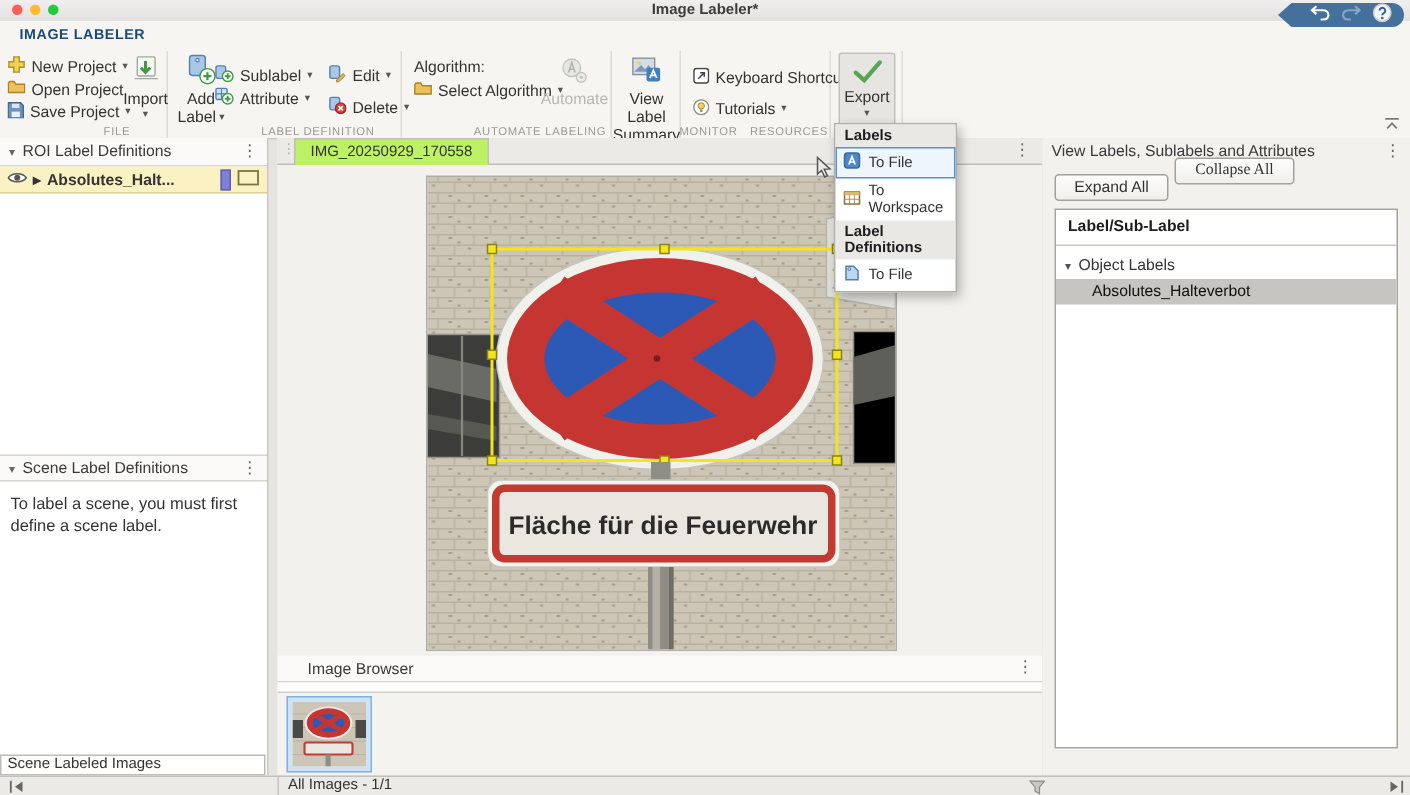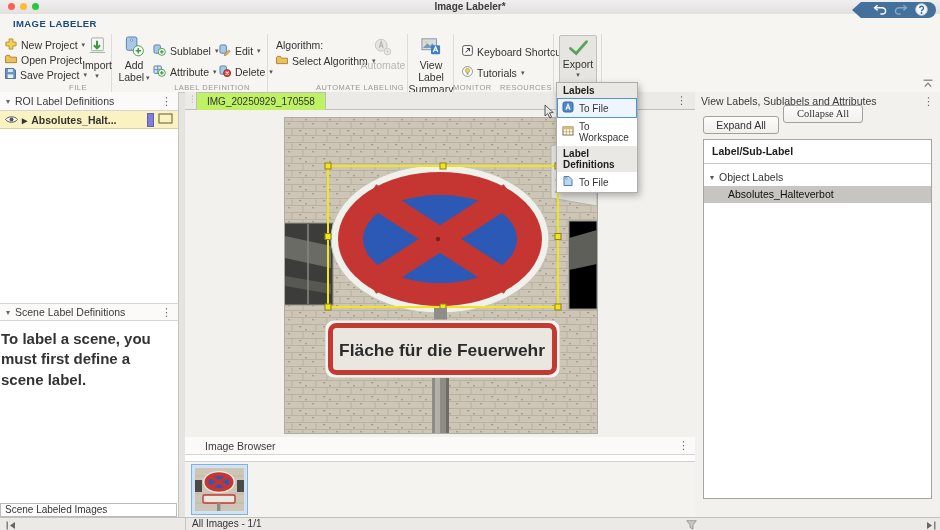--- a/index.html
+++ b/index.html
@@ -38,21 +38,21 @@
   .panel-header{display:flex;align-items:center;gap:5px;height:18px;padding:0 6px;
                 background:#fbfaf8;border-bottom:1px solid #d7d5d1;font-size:10.5px;color:#3a3a3a;}
   .panel-header .hdr-caret{font-size:8px;color:#666;}
   .panel-header .spacer{flex:1;}
   .kebab{font-size:11px;color:#666;line-height:1;cursor:default;}
   .left-panel{left:0;top:92px;width:178px;height:425px;background:#fff;border-right:1px solid #c6c4c0;}
   .roi-row{display:flex;align-items:center;gap:4px;height:17px;padding:0 5px;
            background:#faf2c2;border-bottom:1px solid #ddd096;font-weight:bold;font-size:10.5px;}
   .roi-row .name{flex:1;overflow:hidden;white-space:nowrap;}
   .swatch{width:5px;height:12px;background:#7e7fd8;border:1px solid #5f60b2;}
-  .scene-text{padding:8px 1px;font-size:15px;line-height:1.35;color:#333;font-weight:bold;}
+  .scene-text{padding:8px 7px;font-size:11px;line-height:1.35;color:#333;}
   .sli-bar{left:0;top:411px;width:177px;height:14px;background:#fff;border:1px solid #bdbbb7;
            box-sizing:border-box;line-height:12px;font-size:10px;padding-left:4px;color:#333;}
   
   .center{left:185px;top:92px;width:510px;height:425px;background:#f2f1ee;
           border-right:1px solid #c6c4c0;box-sizing:border-box;}
   .tabstrip{left:0;top:0;width:510px;height:18px;background:#eceae7;border-bottom:1px solid #c0beba;box-sizing:border-box;}
   .img-tab{position:absolute;left:11px;top:0;height:18px;background:#bef264;border:1px solid #c0beba;
            border-bottom:none;line-height:17px;padding:0 10px;font-size:10px;color:#333;box-sizing:border-box;}
   .canvas{left:0;top:18px;width:510px;height:327px;background:#f2f1ee;}
   .photo{left:100px;top:8px;width:312px;height:315px;outline:1px solid #aeaca8;}
@@ -165,21 +165,21 @@
               <circle cx="8.5" cy="4.3" r="1.2" fill="#fff" stroke="#5580ab" stroke-width=".8"></circle>
               <circle cx="15.5" cy="15.5" r="5.3" fill="#fff" stroke="#3f9b3f"></circle>
               <path d="M15.5 12.7v5.6 M12.7 15.5h5.6" stroke="#3f9b3f" stroke-width="1.6"></path>
             </svg></span>
         <span>Add</span>
         <span style="display:flex;gap:2px;align-items:center;">
             <span>Label</span>
             <span class="caret">▾</span>
           </span>
       </div>
-      <div class="abs" style="left:38px;top:9px;display:flex;flex-direction:column;gap:6px;">
+      <div class="abs" style="left:28px;top:9px;display:flex;flex-direction:column;">
         <div class="row-btn">
           <span><svg width="13" height="12" viewBox="0 0 14 13">
                 <rect x="1" y="1" width="7" height="9" rx="1.5" fill="#a9c7e8" stroke="#5580ab"></rect>
                 <circle cx="9.5" cy="8.5" r="3.8" fill="#fff" stroke="#3f9b3f"></circle>
                 <path d="M9.5 6.4v4.2 M7.4 8.5h4.2" stroke="#3f9b3f" stroke-width="1.3"></path>
               </svg></span>
           <span>Sublabel</span>
           <span class="caret">▾</span>
         </div>
         <div class="row-btn">

